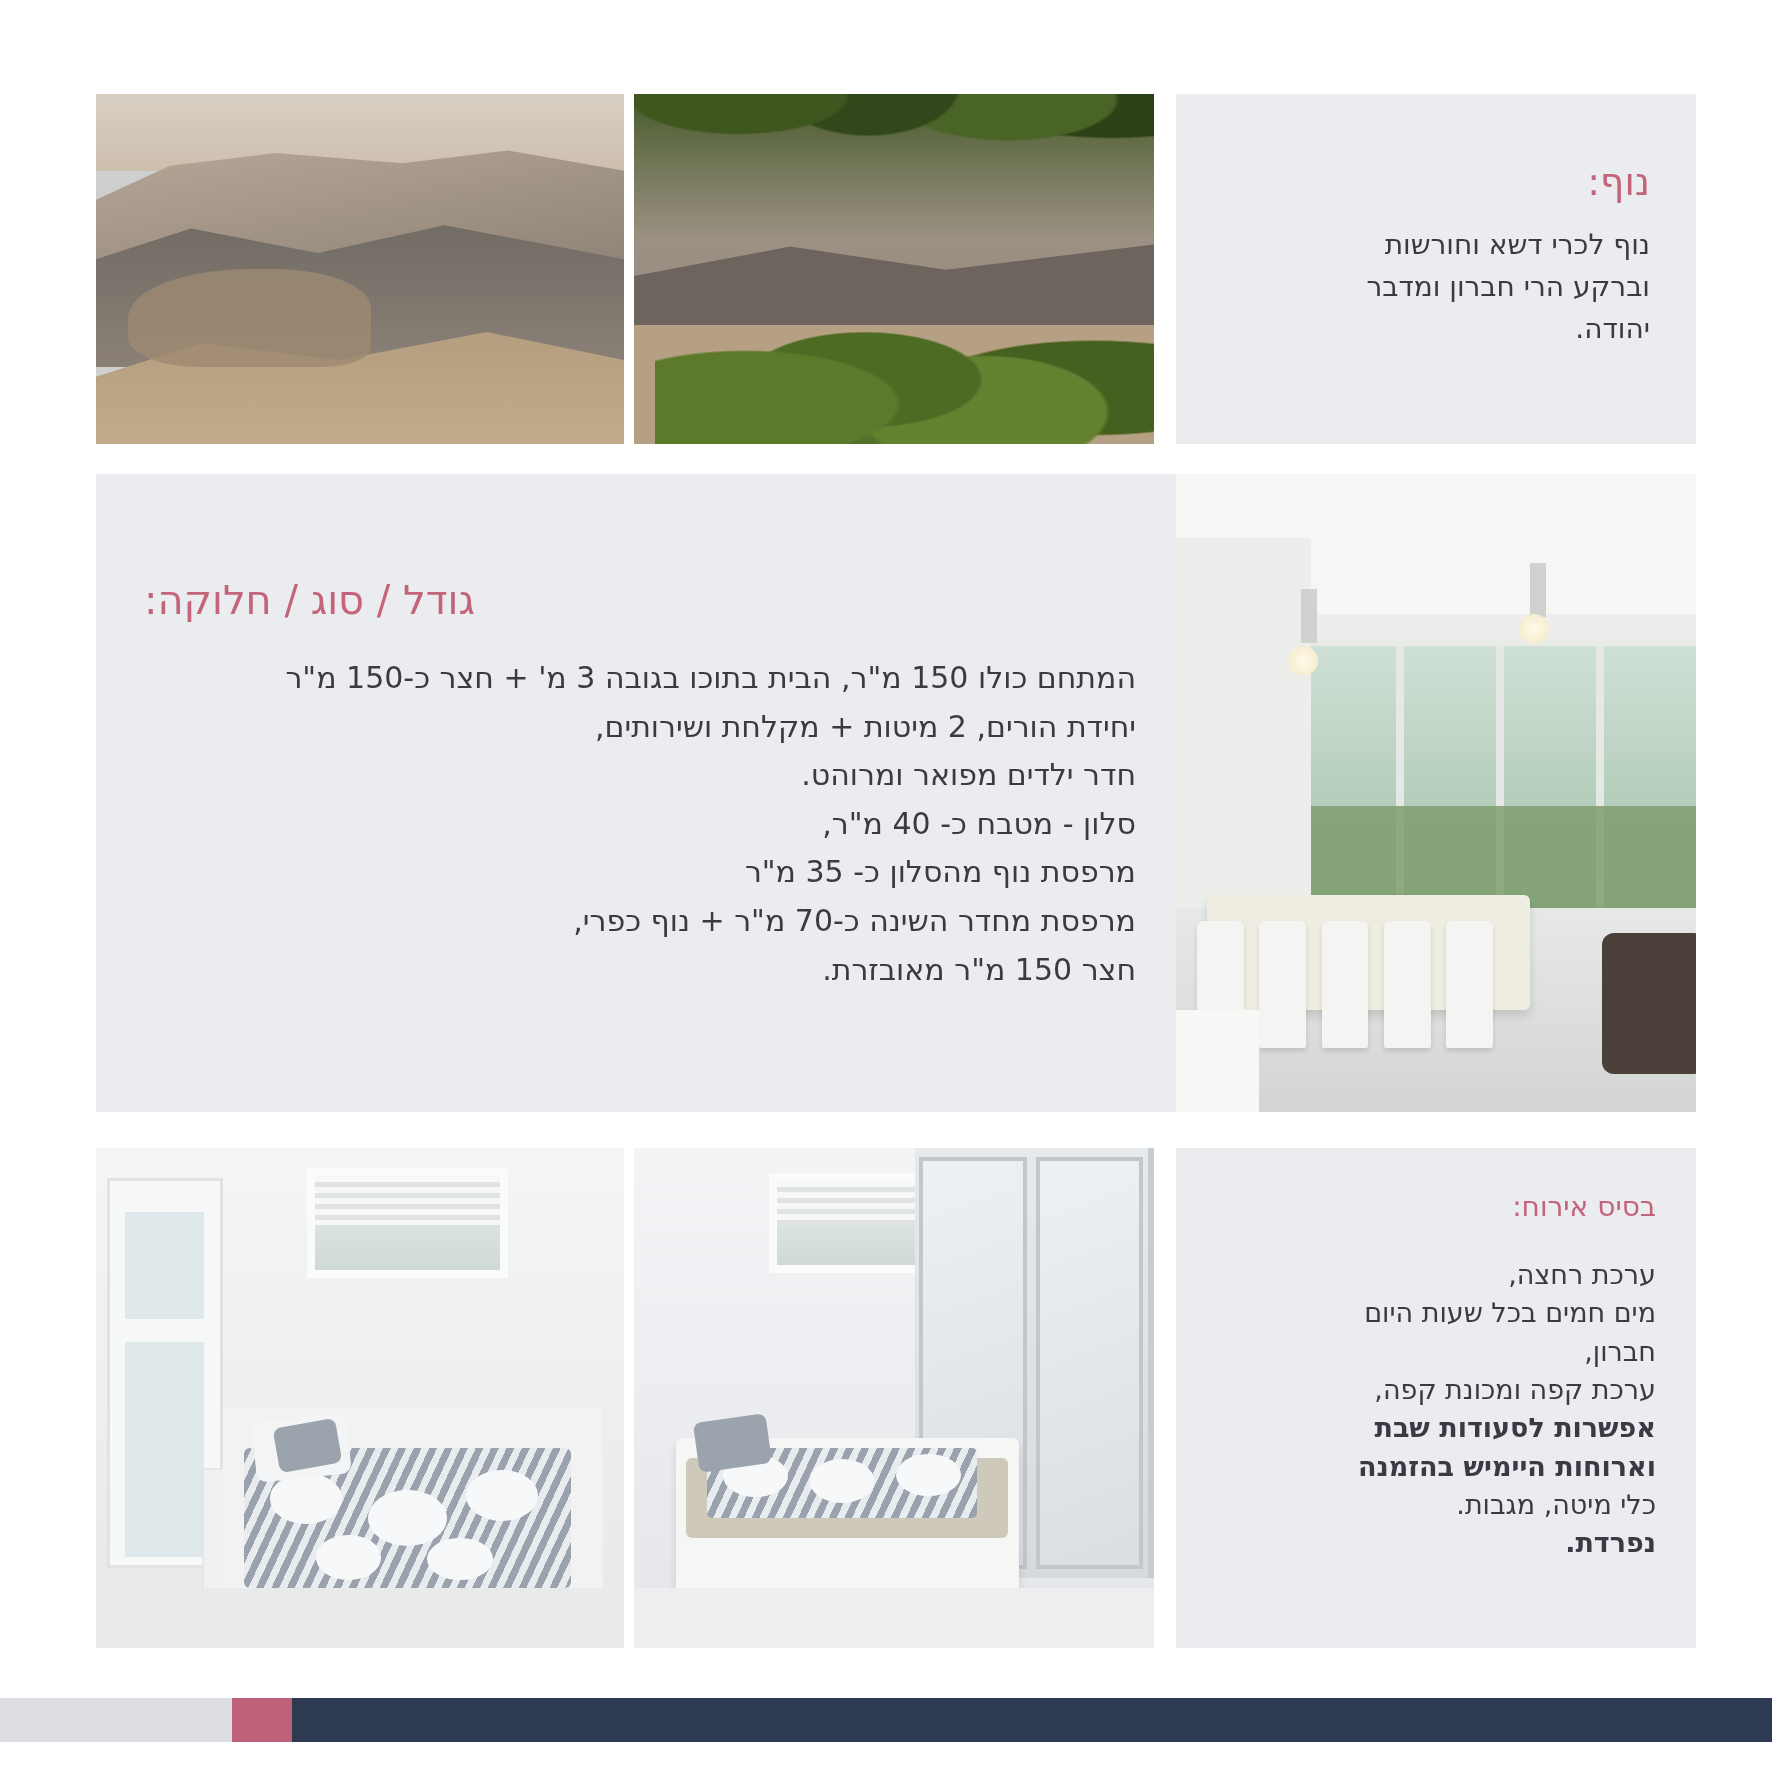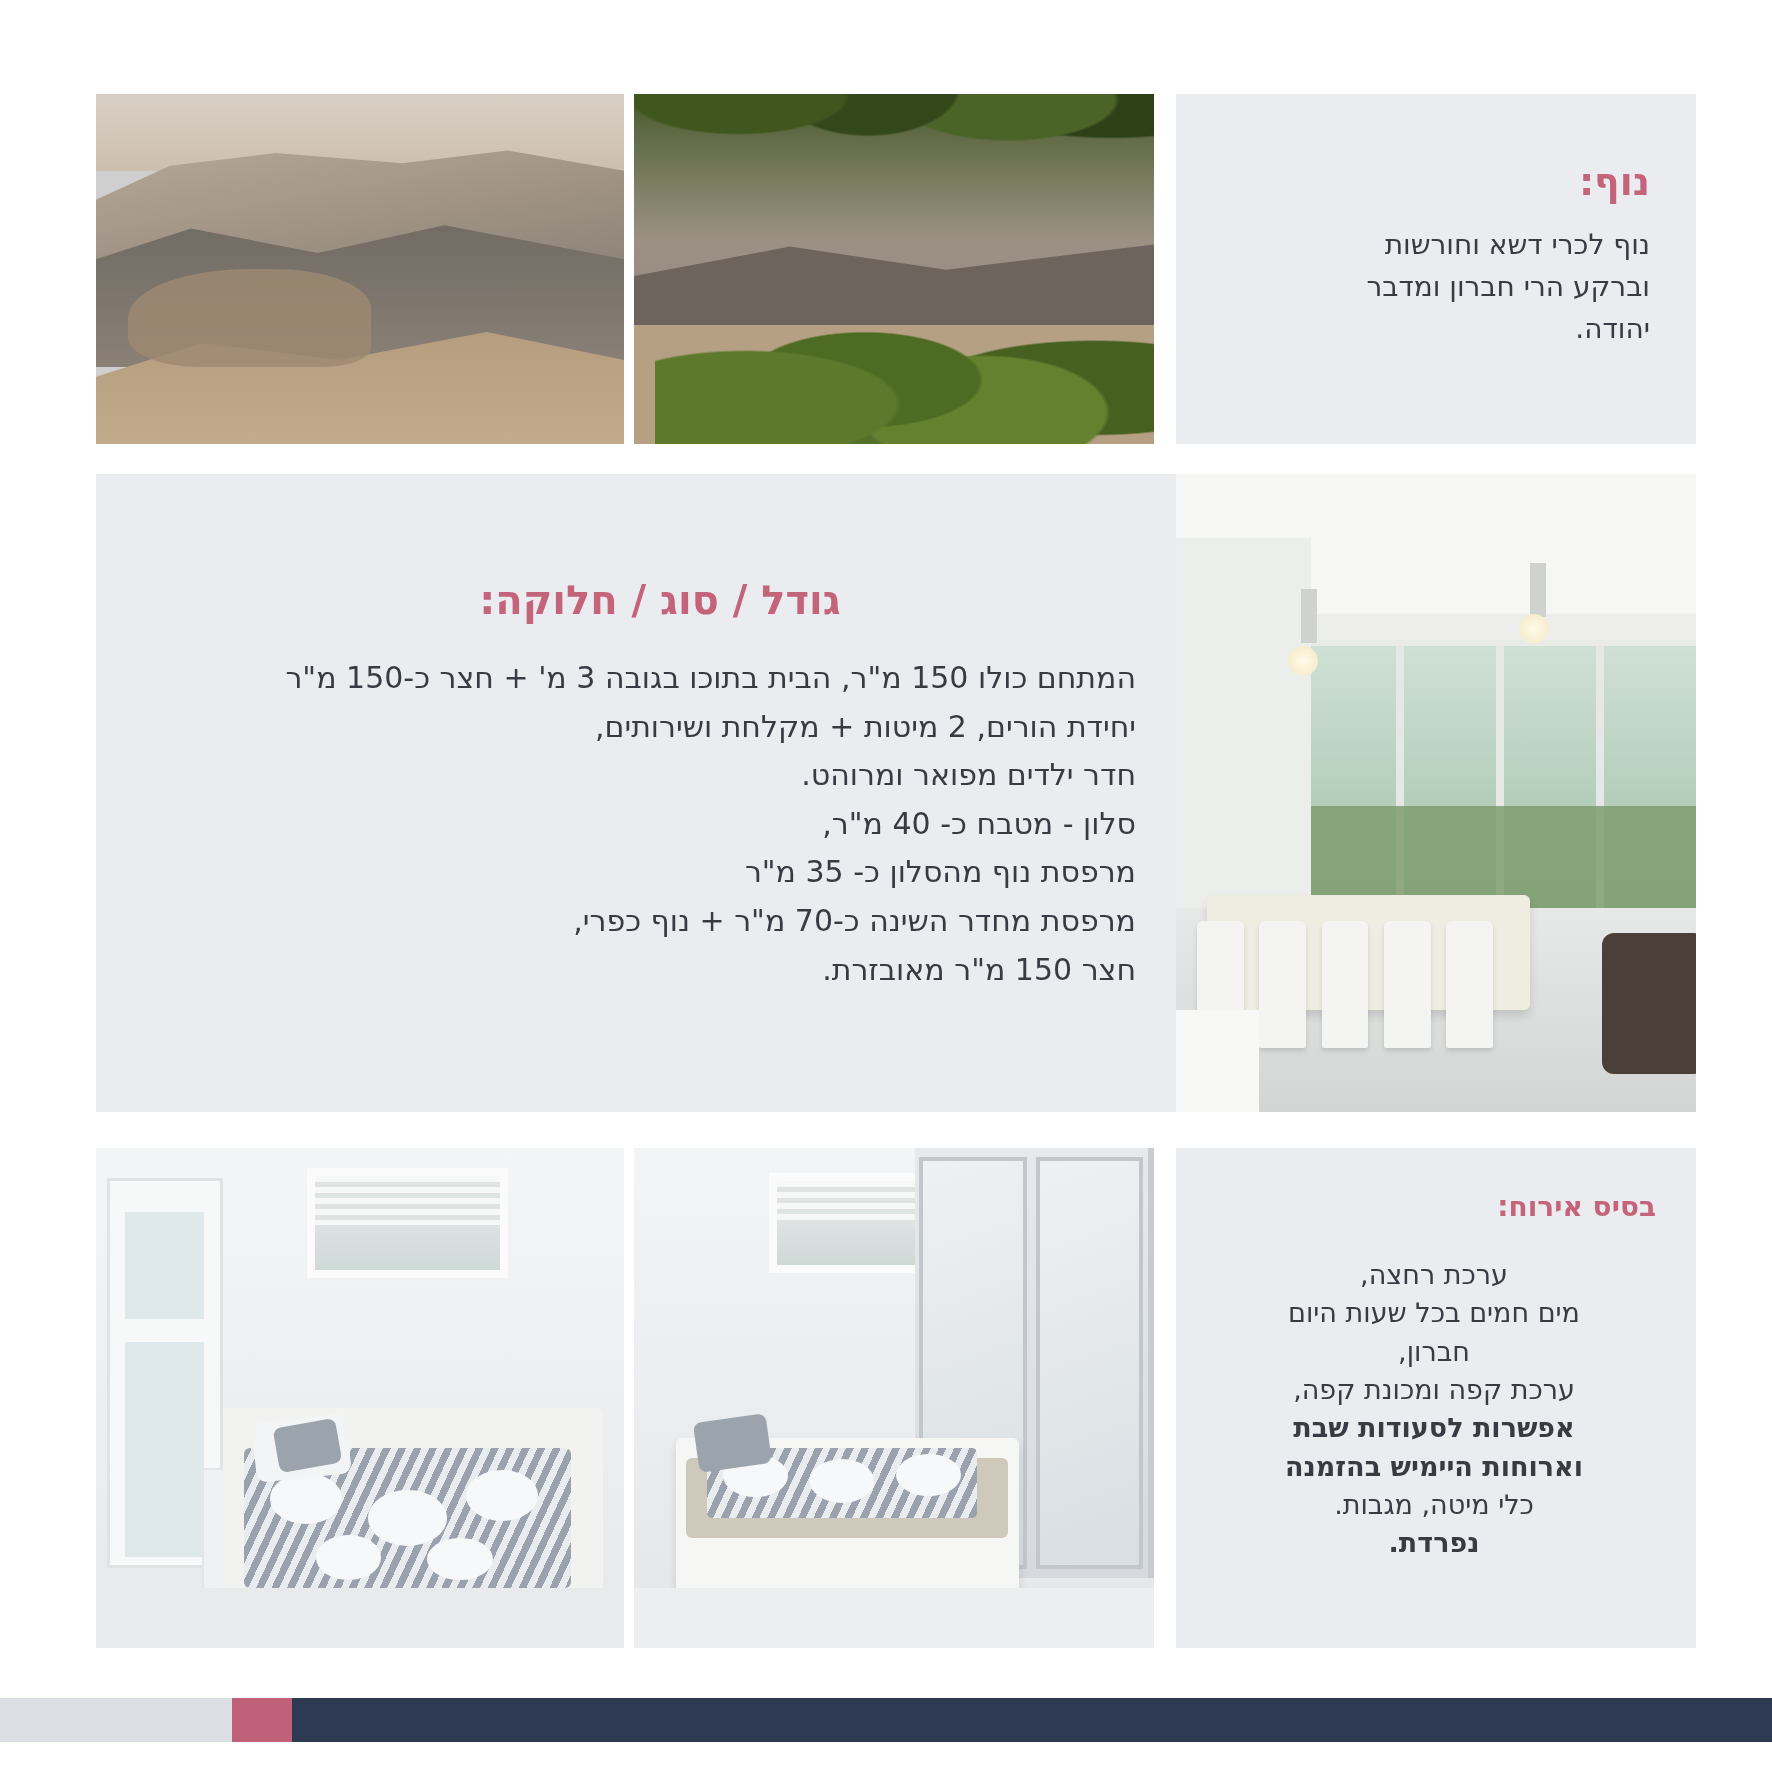--- a/index.html
+++ b/index.html
@@ -16,23 +16,23 @@
     background:#ffffff;
   }
   
   .panel{
     position:absolute;
     background:#ebecef;
     box-sizing:border-box;
   }
   .panel-title{
     color:#c4647a;
-    font-weight:bold;
+    font-weight:normal;
     direction:rtl;
-    text-align:center;
+    text-align:left;
     line-height:1.1;
   }
   .panel-body{
     color:#3a3a44;
     direction:rtl;
     text-align:right;
     line-height:1.5;
   }
   .panel-body .line{display:block;}
   .panel-body .strong{font-weight:bold;}
@@ -56,21 +56,21 @@
   #panel-size{left:96px;top:474px;width:1080px;height:638px;}
   #panel-size .panel-title{position:absolute;right:0;left:48px;top:104px;font-size:40px;}
   #panel-size .panel-body{position:absolute;right:40px;left:48px;top:180px;font-size:30px;line-height:1.62;}
   #photo-livingroom{left:1176px;top:474px;width:520px;height:638px;}
 
   
   #photo-bedroom-1{left:96px;top:1148px;width:528px;height:500px;}
   #photo-bedroom-2{left:634px;top:1148px;width:520px;height:500px;}
   #panel-lodging{left:1176px;top:1148px;width:520px;height:500px;}
   #panel-lodging .panel-title{position:absolute;right:40px;top:44px;font-size:28px;}
-  #panel-lodging .panel-body{position:absolute;right:40px;left:36px;top:108px;font-size:27px;line-height:1.42;text-align:center;}
+  #panel-lodging .panel-body{position:absolute;right:40px;left:36px;top:108px;font-size:27px;line-height:1.42;}
 
   
   .footer{position:absolute;left:0;right:0;bottom:30px;height:44px;}
   .footer .seg{position:absolute;top:0;height:44px;}
   .footer .seg-light{left:0;width:232px;background:#dcdee3;}
   .footer .seg-pink{left:232px;width:60px;background:#bf6279;}
   .footer .seg-dark{left:292px;right:0;background:#2e3a52;}
 
   
   

